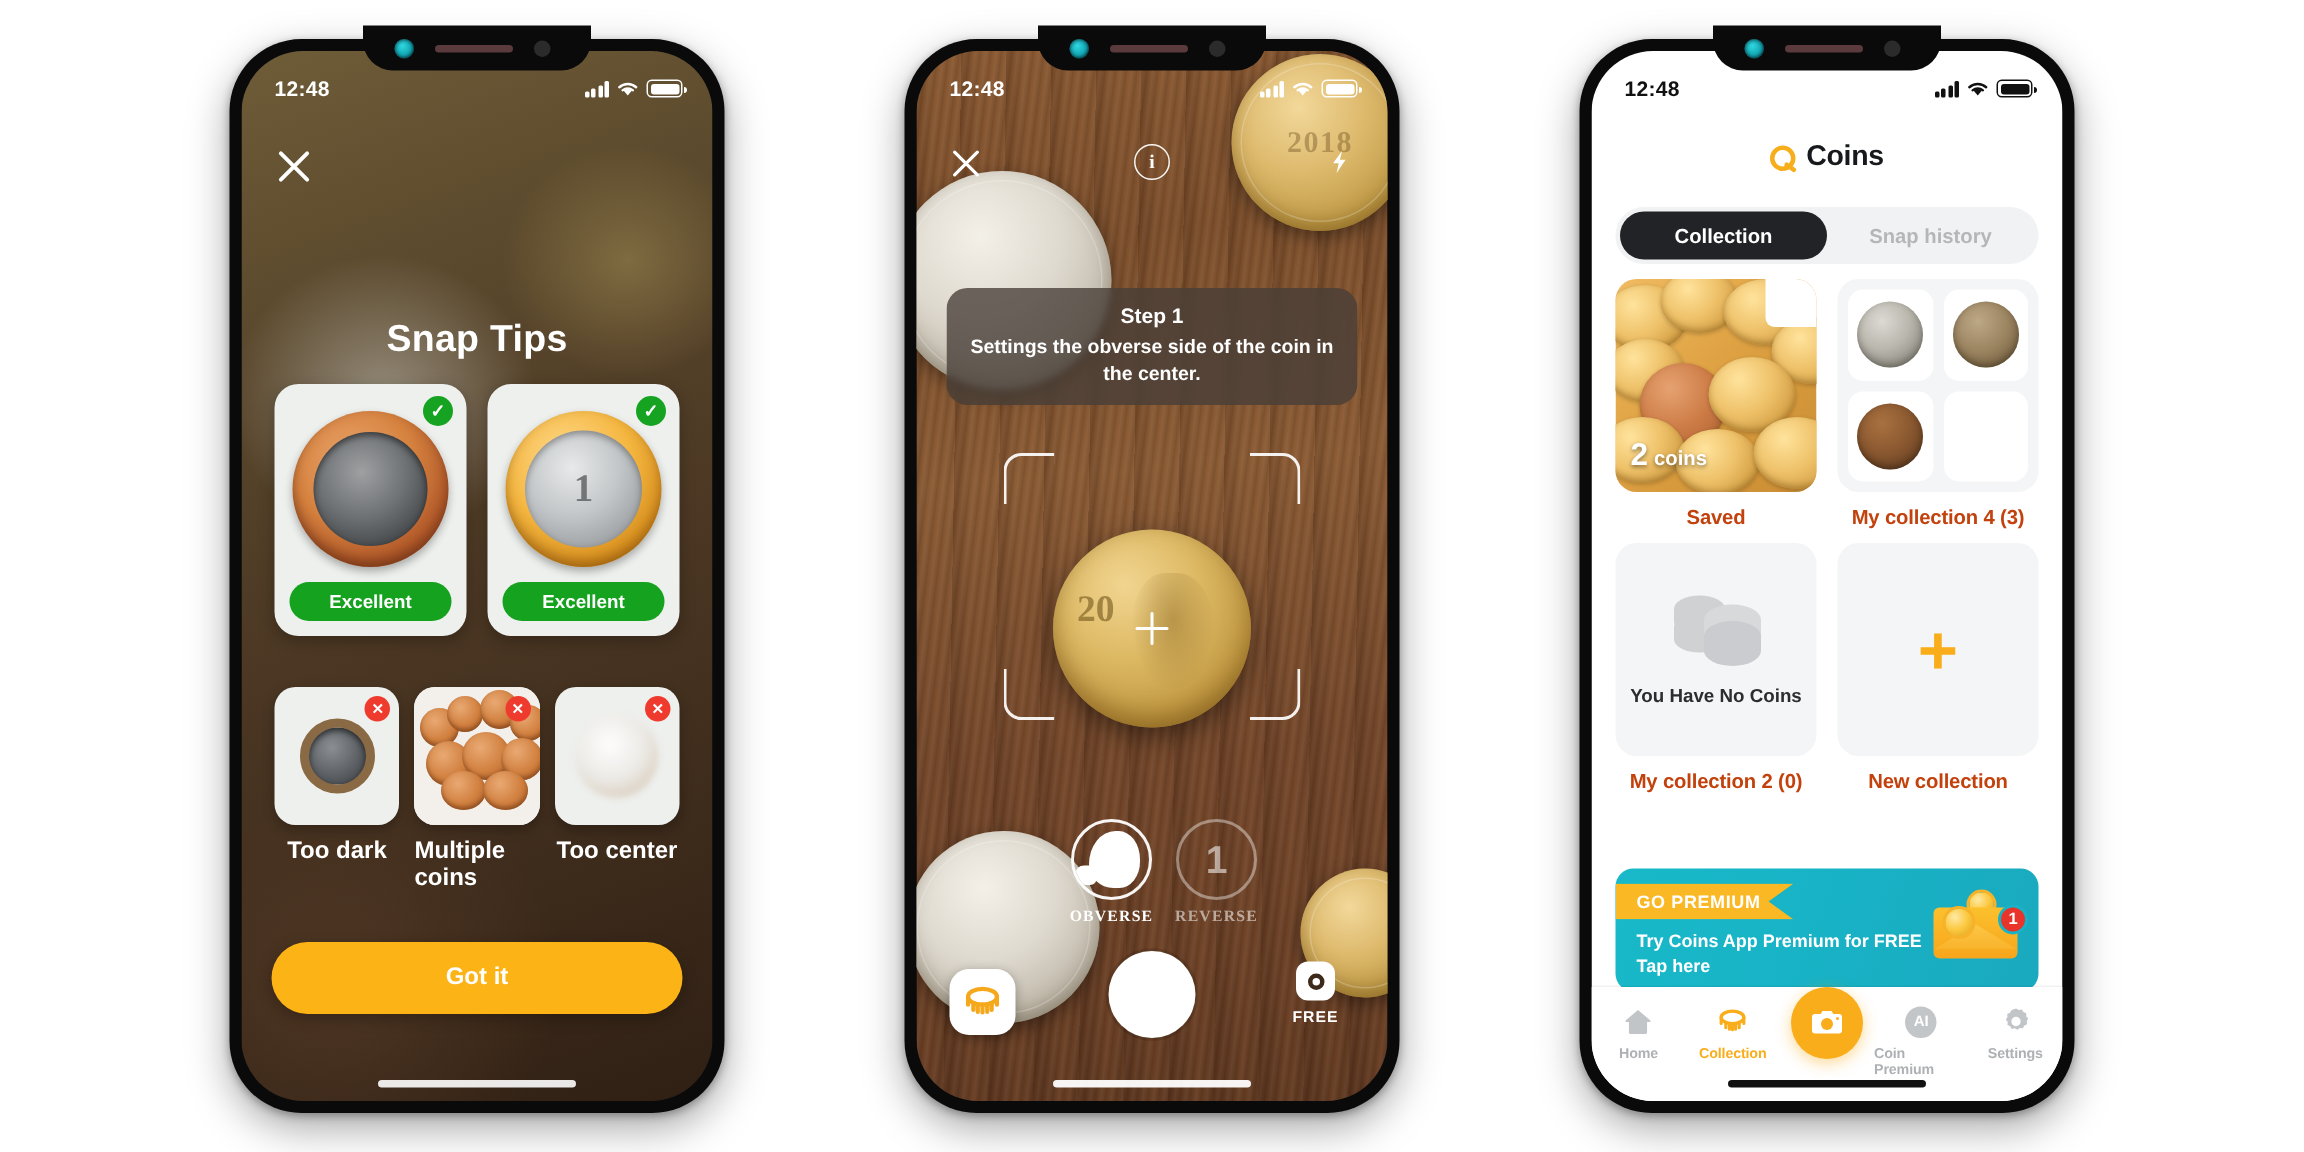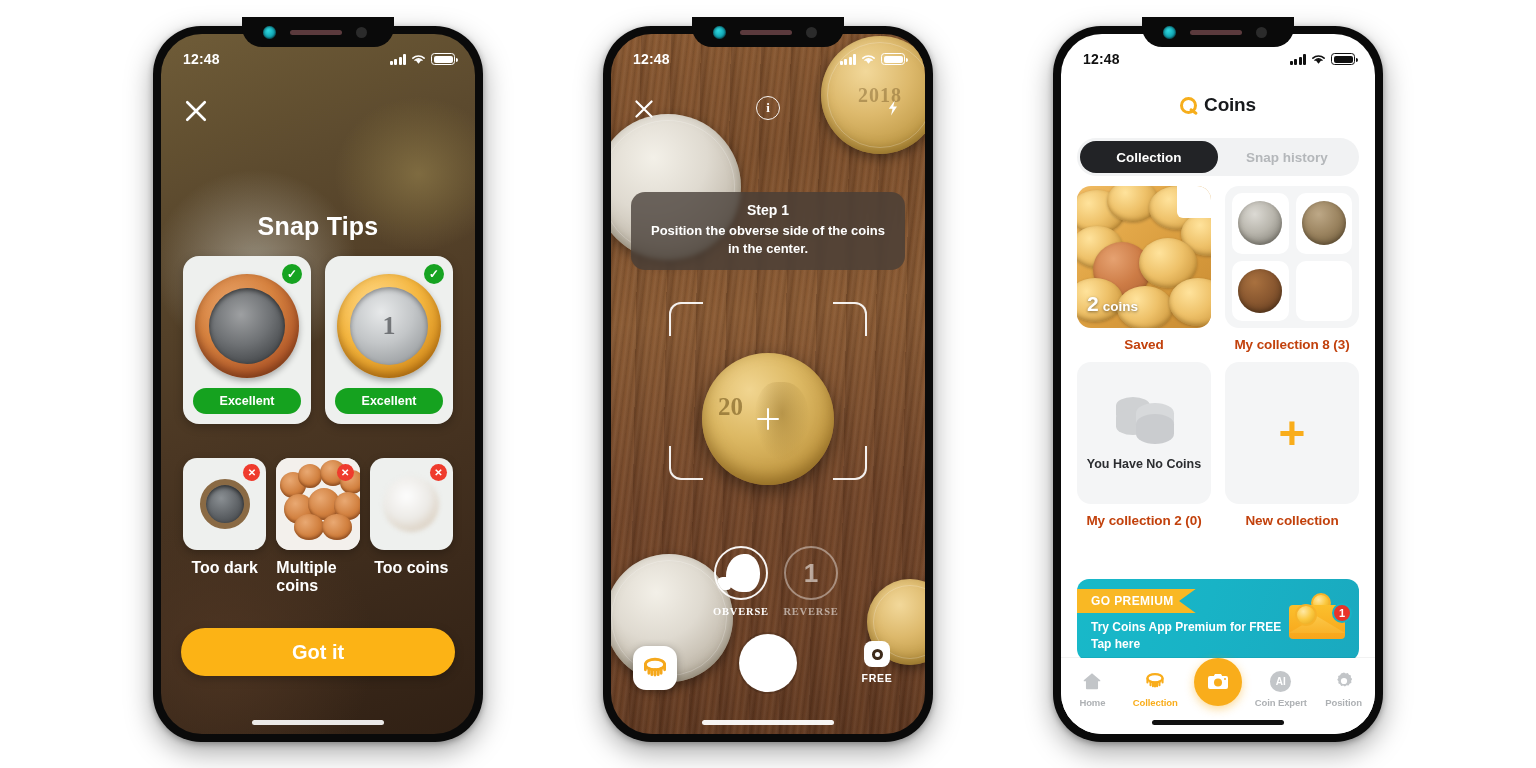--- a/index.html
+++ b/index.html
@@ -173,21 +173,21 @@
   .multi { position: absolute; inset: 0; background: #f3f0ec; }
   .multi i {
     position: absolute; border-radius: 50%;
     background: radial-gradient(circle at 38% 32%, #e9a973 0%, #d1803f 55%, #a85c28 100%);
     box-shadow: inset 0 -2px 3px rgba(110,55,20,.6);
   }
   .bad-text { color: #fff; font-size: 16px; font-weight: bold; margin-top: 9px; }
   .gotit {
     position: absolute; left: 20px; right: 20px; bottom: 58px; height: 48px;
     background: #fcb315; border-radius: 26px; color: #fff;
-    font-size: 20px; font-weight: bold;
+    font-size: 16px; font-weight: bold;
     display: flex; align-items: center; justify-content: center; z-index: 25;
     box-shadow: 0 3px 10px rgba(0,0,0,.25);
   }
 
   
   .p2-bg {
     position: absolute; inset: 0;
     background:
       repeating-linear-gradient(97deg, rgba(0,0,0,.10) 0px, rgba(0,0,0,0) 2px, rgba(255,255,255,.045) 4px, rgba(0,0,0,.07) 7px),
       repeating-linear-gradient(91deg, rgba(60,28,10,.25) 0px, rgba(60,28,10,0) 11px, rgba(140,85,45,.18) 19px, rgba(60,28,10,0) 30px),
@@ -516,21 +516,21 @@
             </div>
             <div class="badge bad">✕</div>
           </div>
           <div class="bad-text">Multiple coins</div>
         </div>
         <div class="bad-item">
           <div class="bad-card">
             <div class="badge bad">✕</div>
             <div class="cd-blur"></div>
           </div>
-          <div class="bad-text">Too coins</div>
+          <div class="bad-text">Too center</div>
         </div>
       </div>
 
       <div class="gotit">Got it</div>
       <div class="homebar" style="background:rgba(255,255,255,.9)"></div>
     </div>
     <div class="notch">
       <div class="cam"></div>
       <div class="spk"></div>
       <div class="dot2"></div>
@@ -596,21 +596,21 @@
       </div>
       <div class="info-btn">i</div>
       <div class="flash-ic">
         <svg viewBox="0 0 24 24" width="18" height="24">
             <path d="M13 2 L5 13 h5 l-2 9 8-12 h-5 z" fill="#fff"></path>
           </svg>
       </div>
 
       <div class="tooltip">
         <div class="t1">Step 1</div>
-        <div class="t2">Position the obverse side of the coins in the center.</div>
+        <div class="t2">Settings the obverse side of the coin in the center.</div>
       </div>
 
       <div class="ctl-obv">
         <div class="profile"></div>
       </div>
       <div class="ctl-rev">1</div>
       <div class="ctl-lbl a">OBVERSE</div>
       <div class="ctl-lbl b">REVERSE</div>
 
       <div class="shutter"></div>
@@ -703,21 +703,21 @@
                 </div>
               <div class="mini">
                   <div class="mc q2"></div>
                 </div>
               <div class="mini">
                   <div class="mc q3"></div>
                 </div>
               <div class="mini empty"></div>
             </div>
           </div>
-          <div class="tile-cap">My collection 8 (3)</div>
+          <div class="tile-cap">My collection 4 (3)</div>
         </div>
 
         <div class="tile-wrap">
           <div class="tile">
             <div class="empty-coins">
               <div class="stackic">
                   <i class="a"></i>
                   <i class="b"></i>
                   <i class="c"></i>
                   <i class="d"></i>
@@ -776,30 +776,30 @@
                 <circle cx="12" cy="12.6" r="4" fill="#f9ad1b"></circle>
                 <circle cx="19" cy="9" r="1" fill="#f9ad1b"></circle>
               </svg>
           </div>
           <span></span>
         </div>
         <div class="tab">
           <div class="ic">
               <div class="ai-ic">AI</div>
             </div>
-          <span>Coin Expert</span>
+          <span>Coin Premium</span>
         </div>
         <div class="tab">
           <div class="ic">
             <svg viewBox="0 0 24 24">
                 <path d="M12 2.6 l2 1.1 2.2-.5 1.2 1.9 2.1 .9 -.1 2.2 1.5 1.7 -1.1 1.9 .3 2.2 -2 1 -1.1 1.9 -2.2-.2 -1.8 1.3 -1.9-1 -2.2 .4 -1.1-1.9 -2-1 .2-2.2 -1.4-1.7 1.2-1.9 -.2-2.2 2.1-.9 1.1-1.9 z" fill="#c2c5c8"></path>
                 <circle cx="12" cy="12" r="3.4" fill="#fff"></circle>
               </svg>
           </div>
-          <span>Position</span>
+          <span>Settings</span>
         </div>
       </div>
 
       <div class="homebar" style="background:#111"></div>
     </div>
     <div class="notch">
       <div class="cam"></div>
       <div class="spk"></div>
       <div class="dot2"></div>
     </div>

